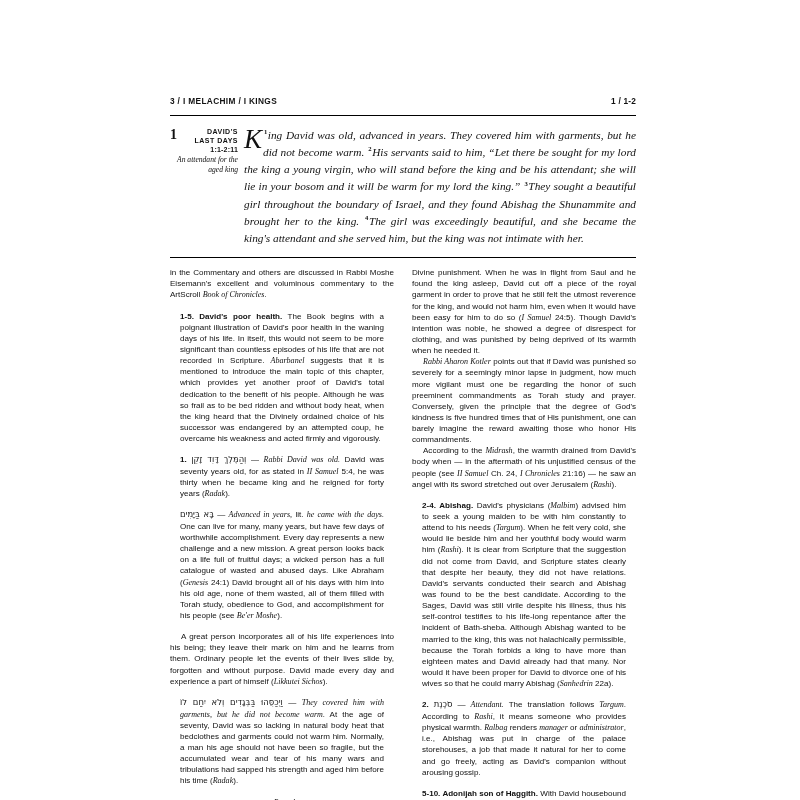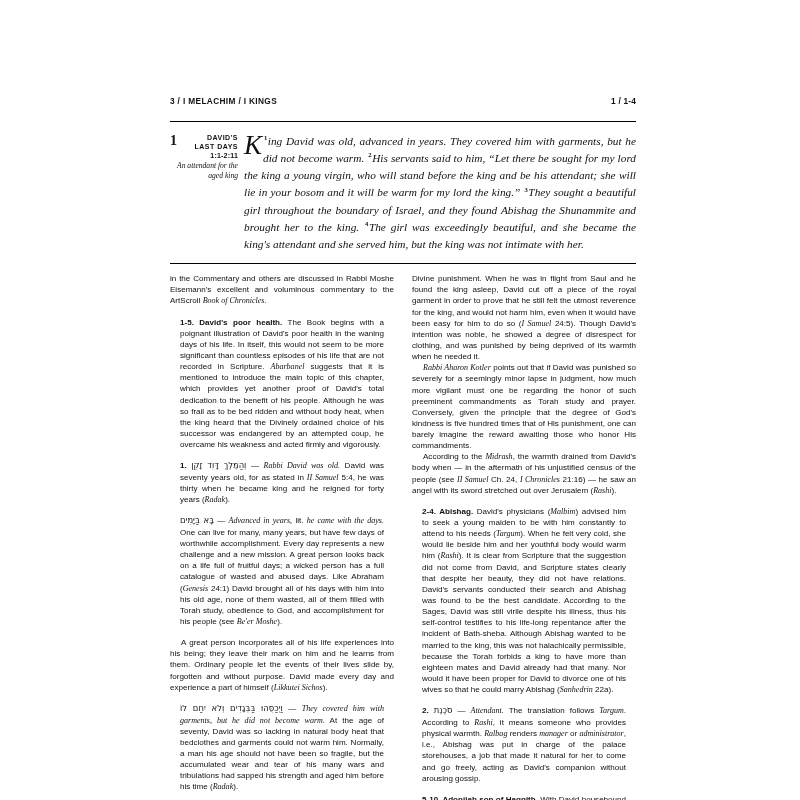--- a/index.html
+++ b/index.html
@@ -23,21 +23,21 @@
   }
 
   
   .runhead {
     display: flex;
     justify-content: space-between;
     align-items: baseline;
     font-size: 8.3px;
     font-weight: bold;
     letter-spacing: 0.35px;
-    padding-bottom: 15px;
+    padding-bottom: 9px;
     border-bottom: 1.1px solid #000;
   }
   .runhead .folio-right { letter-spacing: 0.2px; }
 
   
   .scripture {
     display: flex;
     margin-top: 11px;
     border-bottom: 1.1px solid #000;
     padding-bottom: 10px;
@@ -137,21 +137,21 @@
   }
   .bnum { font-weight: bold; }
 </style>
 </head>
 <body>
 
 <div id="page">
 
   <div class="runhead">
     <span class="folio-left">3 / I MELACHIM / I KINGS</span>
-    <span class="folio-right">1 / 1-4</span>
+    <span class="folio-right">1 / 1-2</span>
   </div>
 
   <div class="scripture">
 
     <div class="margin-col">
       <div class="chapnum-row">
         <span class="chapnum">1</span>
         <span class="sidehead">
           <span>DAVID'S</span><br>
           <span>LAST DAYS</span><br>

